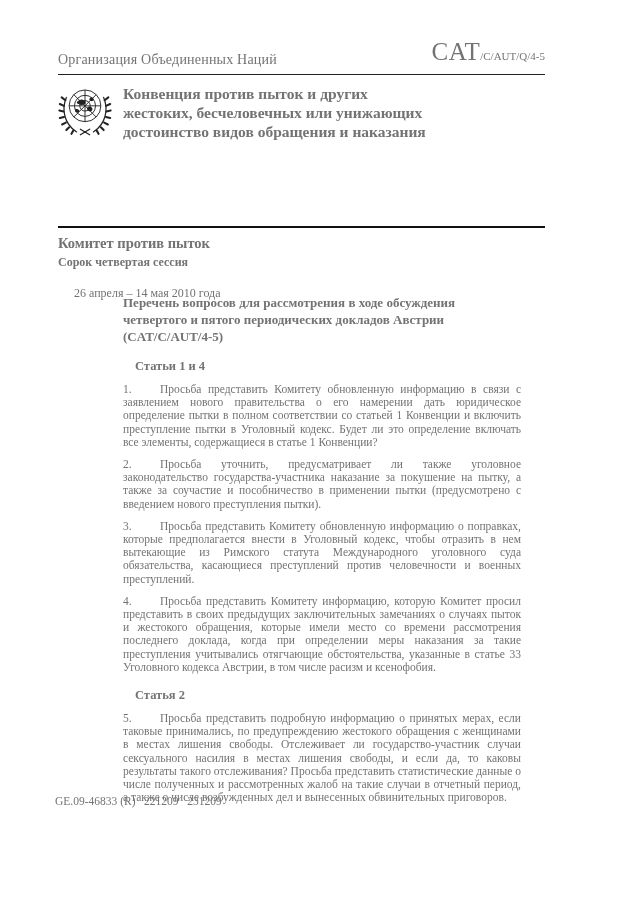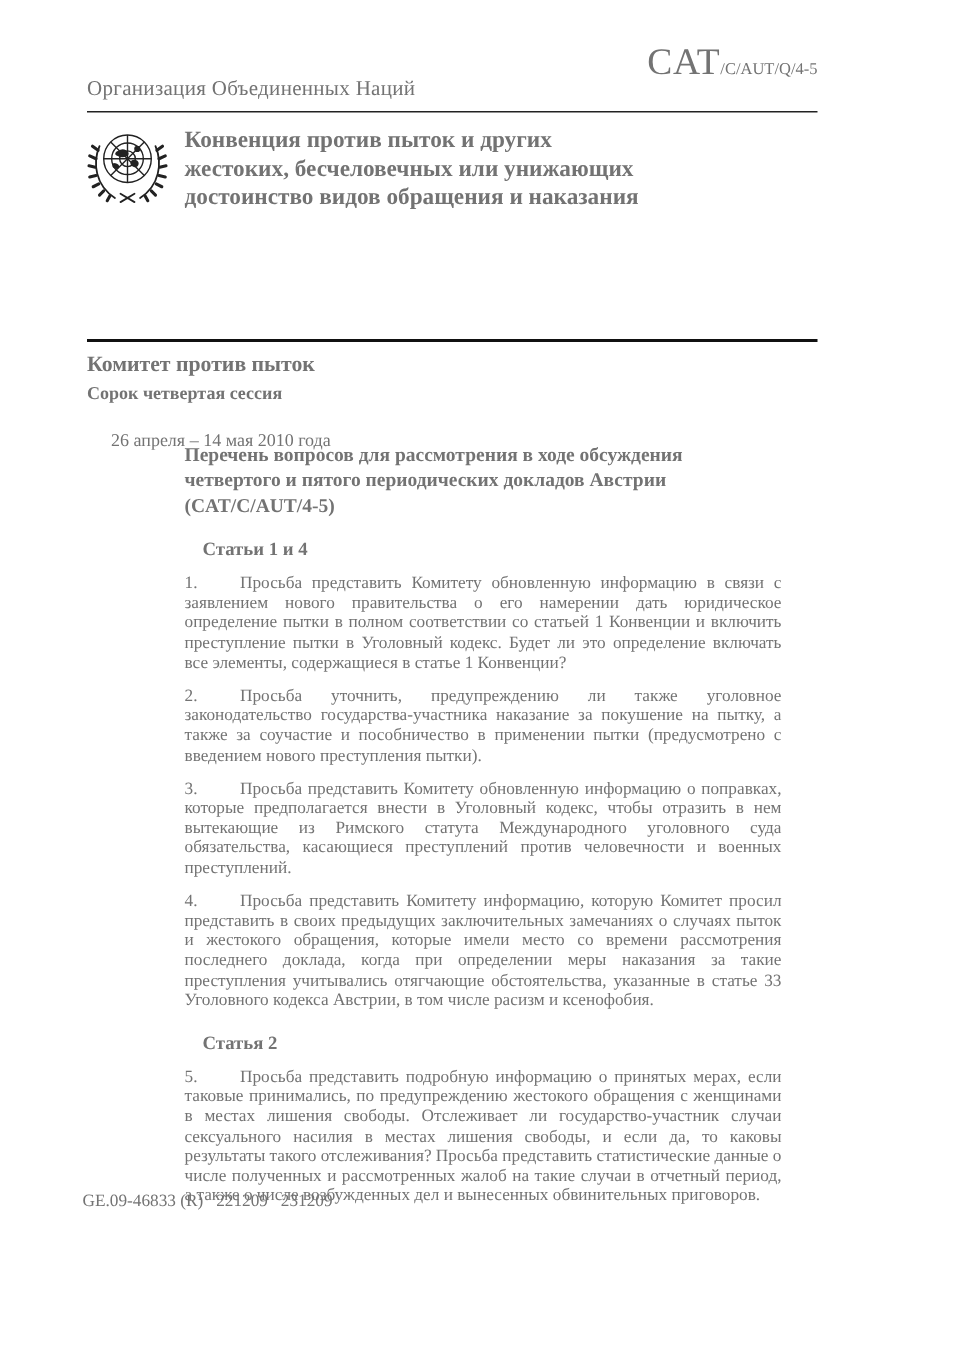--- a/index.html
+++ b/index.html
@@ -21,21 +21,21 @@
   .org-name {
     position: absolute;
     left: 58px;
     top: 52px;
     font-size: 14px;
     letter-spacing: 0.2px;
   }
   .doc-symbol {
     position: absolute;
     right: 95px;
-    top: 28px;
+    top: 38px;
     white-space: nowrap;
   }
   .doc-symbol .sym-main {
     font-size: 25px;
     letter-spacing: 0.5px;
   }
   .doc-symbol .sym-suffix {
     font-size: 11px;
   }
   .rule-thin {
@@ -211,21 +211,21 @@
   <div class="content">
     <div class="doc-title">Перечень вопросов для рассмотрения в ходе обсуждения четвертого и пятого периодических докладов Австрии (CAT/C/AUT/4-5)</div>
 
     <div class="section-heading">Статьи 1 и 4</div>
 
     <div class="para">
       <span class="para-num">1.</span><span>Просьба представить Комитету обновленную информацию в связи с заявлением нового правительства о его намерении дать юридическое определение пытки в полном соответствии со статьей 1 Конвенции и включить преступление пытки в Уголовный кодекс. Будет ли это определение включать все элементы, содержащиеся в статье 1 Конвенции?</span>
     </div>
 
     <div class="para">
-      <span class="para-num">2.</span><span>Просьба уточнить, предупреждению ли также уголовное законодательство государства-участника наказание за покушение на пытку, а также за соучастие и пособничество в применении пытки (предусмотрено с введением нового преступления пытки).</span>
+      <span class="para-num">2.</span><span>Просьба уточнить, предусматривает ли также уголовное законодательство государства-участника наказание за покушение на пытку, а также за соучастие и пособничество в применении пытки (предусмотрено с введением нового преступления пытки).</span>
     </div>
 
     <div class="para">
       <span class="para-num">3.</span><span>Просьба представить Комитету обновленную информацию о поправках, которые предполагается внести в Уголовный кодекс, чтобы отразить в нем вытекающие из Римского статута Международного уголовного суда обязательства, касающиеся преступлений против человечности и военных преступлений.</span>
     </div>
 
     <div class="para">
       <span class="para-num">4.</span><span>Просьба представить Комитету информацию, которую Комитет просил представить в своих предыдущих заключительных замечаниях о случаях пыток и жестокого обращения, которые имели место со времени рассмотрения последнего доклада, когда при определении меры наказания за такие преступления учитывались отягчающие обстоятельства, указанные в статье 33 Уголовного кодекса Австрии, в том числе расизм и ксенофобия.</span>
     </div>
 

